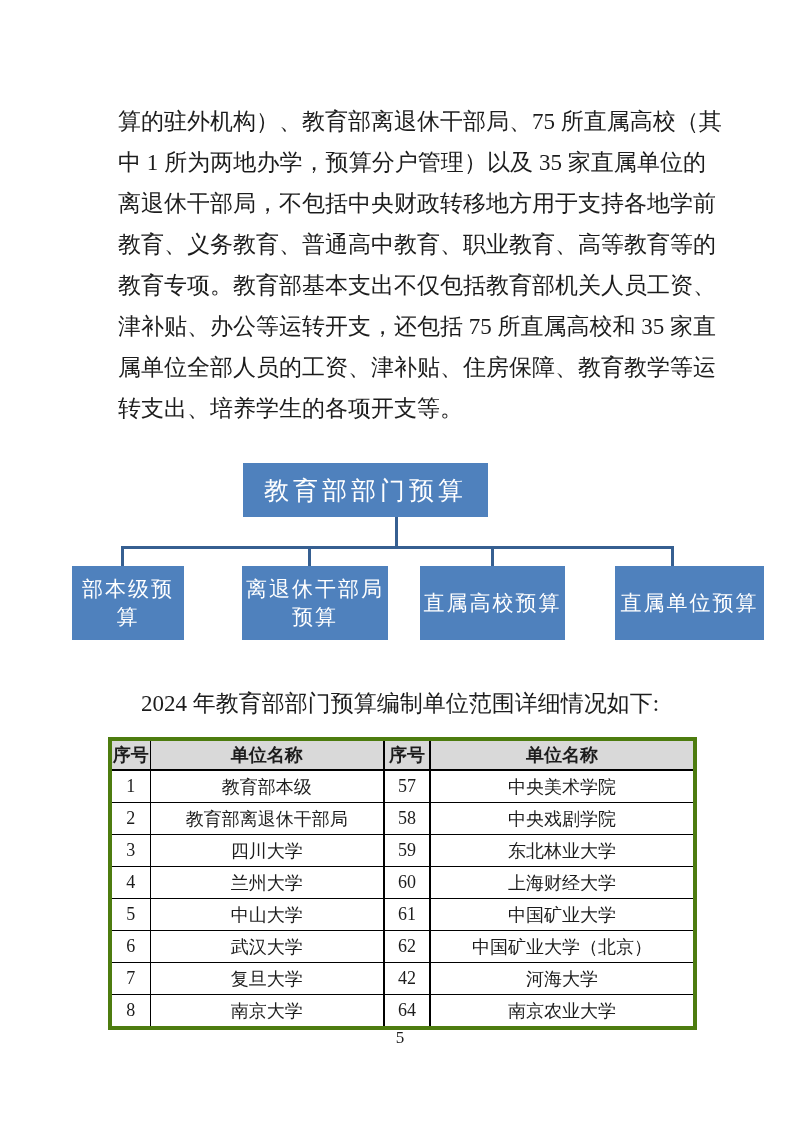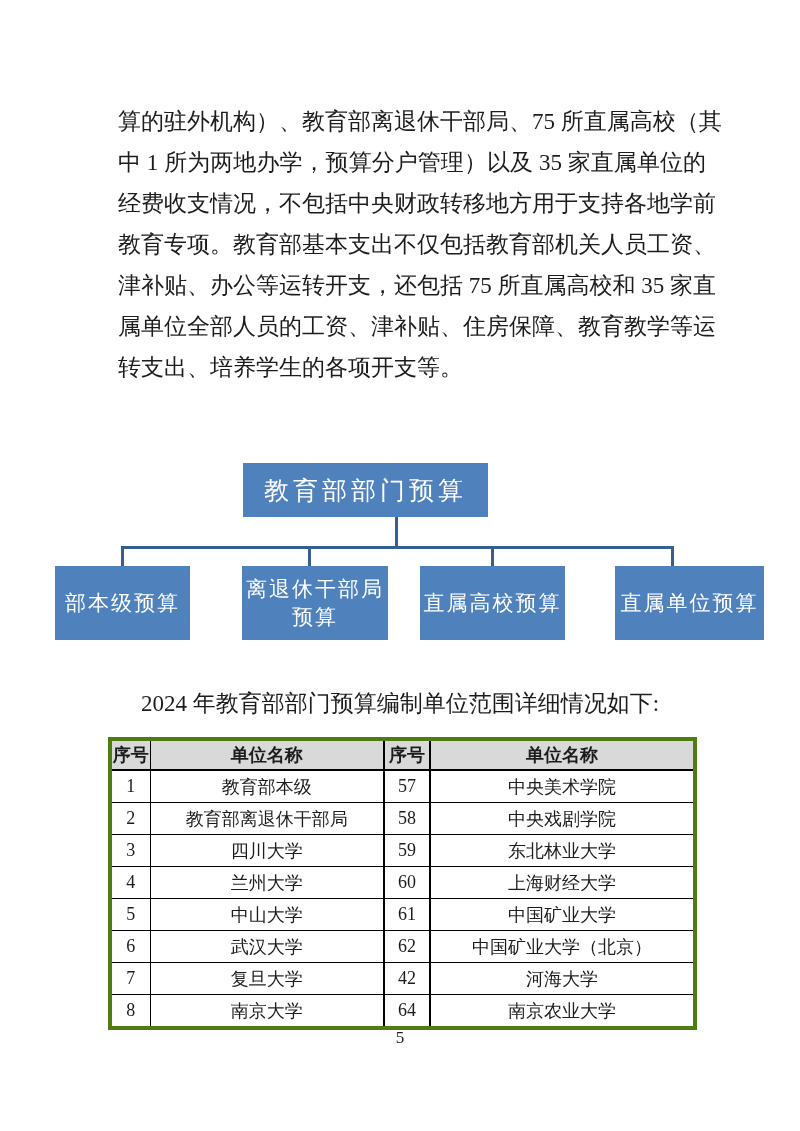--- a/index.html
+++ b/index.html
@@ -39,21 +39,21 @@
     white-space: pre-line;
   }
   .org-root {
     left: 243px; top: 463px; width: 245px; height: 54px;
     font-size: 25px; letter-spacing: 4px;
   }
   .org-child {
     top: 566px; height: 74px;
     font-size: 21px; line-height: 1.35; letter-spacing: 2px;
   }
-  .org-child.c0 { left: 55px;  width: 135px; }
+  .org-child.c0 { left: 72px;  width: 112px; }
   .org-child.c1 { left: 242px; width: 146px; }
   .org-child.c2 { left: 420px; width: 145px; }
   .org-child.c3 { left: 598px; width: 149px; margin-left: 17px; }
   .conn { position: absolute; background: #365f91; }
   .conn.v-root { left: 395px; top: 517px; width: 3px; height: 31px; }
   .conn.h-main { left: 121px; top: 546px; width: 553px; height: 3px; }
   .conn.stub   { top: 546px; width: 3px; height: 21px; }
   .conn.s0 { left: 121px; }
   .conn.s1 { left: 308px; }
   .conn.s2 { left: 491px; }
@@ -104,21 +104,22 @@
   }
 </style>
 </head>
 <body>
 
 <div class="page">
 
   <div class="paragraph">
     <div class="line">算的驻外机构）、教育部离退休干部局、75 所直属高校（其</div>
     <div class="line">中 1 所为两地办学，预算分户管理）以及 35 家直属单位的</div>
-    <div class="line">经费收支情况，不包括中央财政转移地方用于支持各地学前</div>
+    <div class="line">离退休干部局，不包括中央财政转移地方用于支持各地学前</div>
+    <div class="line">教育、义务教育、普通高中教育、职业教育、高等教育等的</div>
     <div class="line">教育专项。教育部基本支出不仅包括教育部机关人员工资、</div>
     <div class="line">津补贴、办公等运转开支，还包括 75 所直属高校和 35 家直</div>
     <div class="line">属单位全部人员的工资、津补贴、住房保障、教育教学等运</div>
     <div class="line last">转支出、培养学生的各项开支等。</div>
   </div>
 
   <div class="org-chart">
     <div class="org-box org-root">教育部部门预算</div>
 
     <div class="conn v-root"></div>

